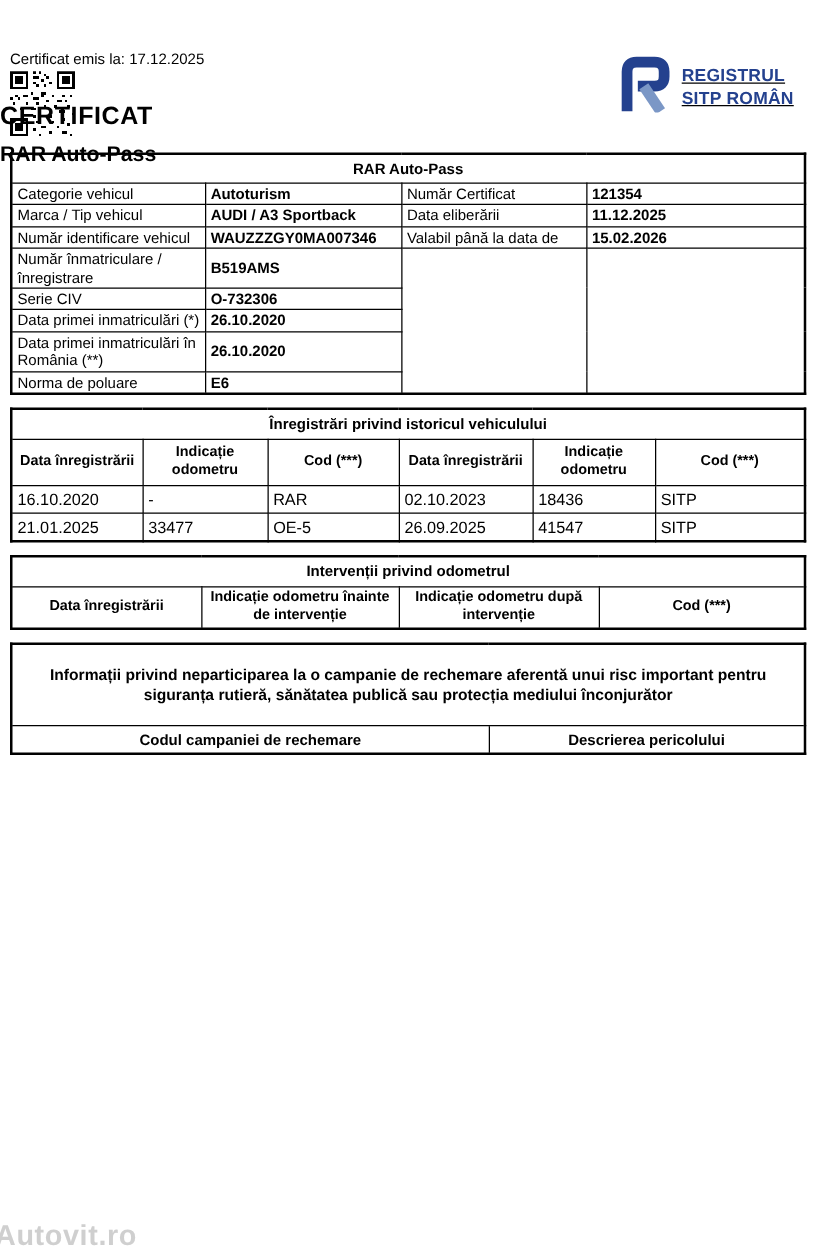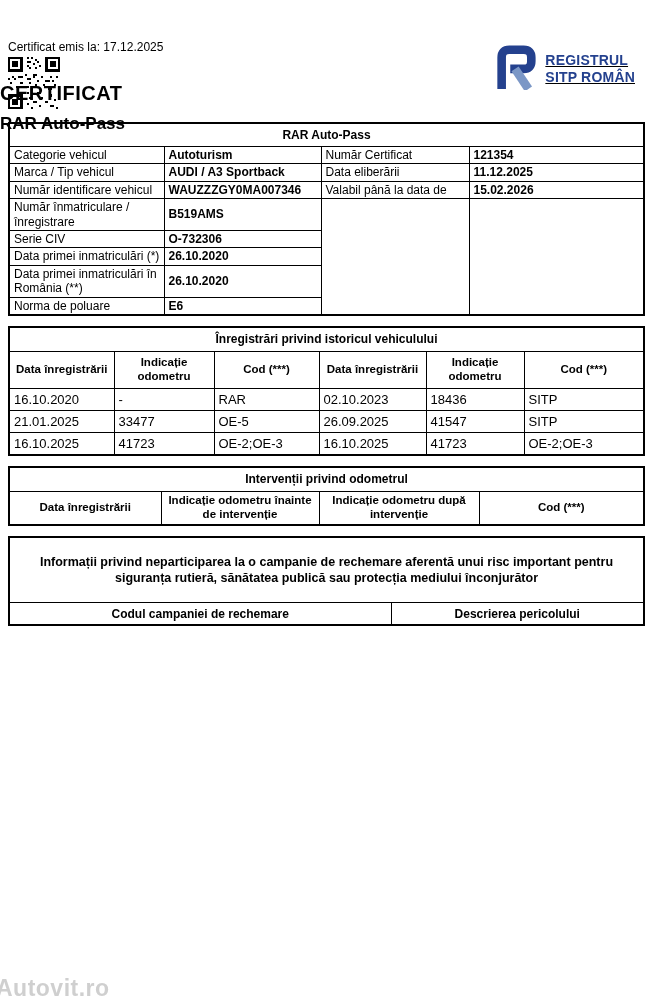--- a/index.html
+++ b/index.html
@@ -163,28 +163,20 @@
     <td>SITP</td>
   </tr>
   <tr class="data">
     <td>21.01.2025</td>
     <td>33477</td>
     <td>OE-5</td>
     <td>26.09.2025</td>
     <td>41547</td>
     <td>SITP</td>
   </tr>
-  <tr class="data">
-    <td>16.10.2025</td>
-    <td>41723</td>
-    <td>OE-2;OE-3</td>
-    <td>16.10.2025</td>
-    <td>41723</td>
-    <td>OE-2;OE-3</td>
-  </tr>
 </tbody>
   </table>
 
 <table class="doc-table int-table">
   <colgroup>
       <col style="width:152px">
       <col style="width:158px">
       <col style="width:160px">
       <col style="width:165px">
     </colgroup>

